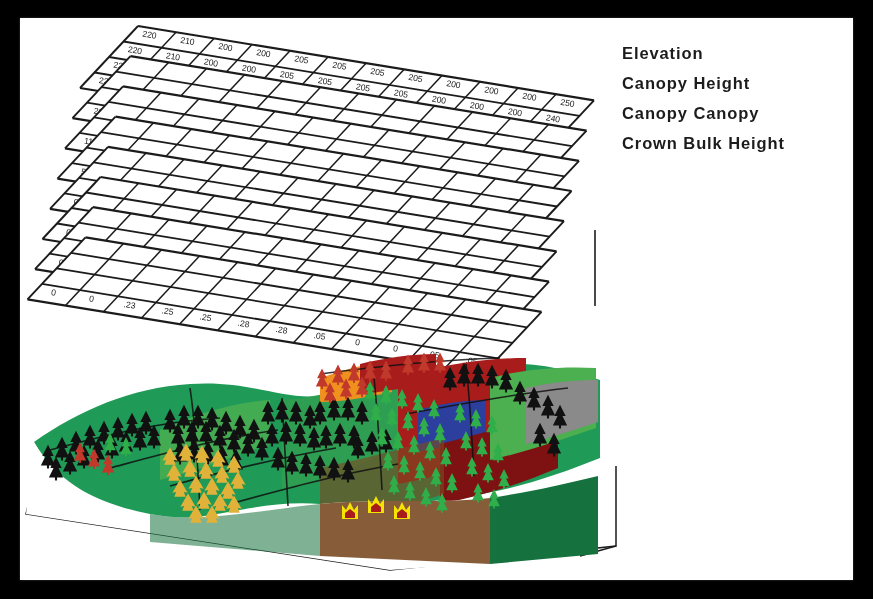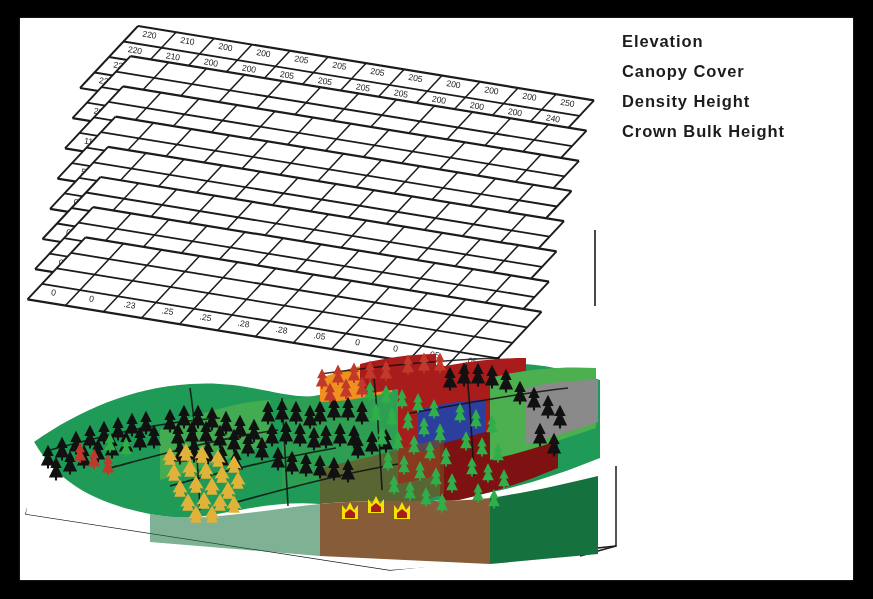--- a/index.html
+++ b/index.html
@@ -6,21 +6,21 @@
   body{width:873px;height:599px;overflow:hidden;font-family:"Liberation Sans",sans-serif;}
 
   #frame{position:absolute;left:0;top:0;width:873px;height:599px;background:#000;}
   #slide{position:absolute;left:20px;top:18px;width:833px;height:562px;background:#fff;
          box-shadow:0 0 2px rgba(255,255,255,.25);overflow:hidden;}
 
   
   #stack{position:absolute;left:0;top:0;width:640px;height:380px;}
 
   
-  #labels{position:absolute;left:602px;top:8px;width:240px;}
+  #labels{position:absolute;left:602px;top:20px;width:240px;}
   .lab{font-size:16.5px;font-weight:bold;color:#1c1c1c;letter-spacing:.9px;
        line-height:1;height:30px;display:flex;align-items:center;white-space:nowrap;}
 
   
   #land{position:absolute;left:0;top:300px;width:640px;height:262px;}
   svg{display:block;overflow:visible;}
 </style>
 </head>
 <body>
 
@@ -328,22 +328,22 @@
             <text x="375.025" y="333.325" text-anchor="middle" font-family="&quot;Liberation Sans&quot;, sans-serif" font-size="8.6" fill="#1a1a1a" transform="rotate(9.5 375.025 333.325)">0</text>
             <text x="413.025" y="339.525" text-anchor="middle" font-family="&quot;Liberation Sans&quot;, sans-serif" font-size="8.6" fill="#1a1a1a" transform="rotate(9.5 413.025 339.525)">.05</text>
             <text x="451.025" y="345.72499999999997" text-anchor="middle" font-family="&quot;Liberation Sans&quot;, sans-serif" font-size="8.6" fill="#1a1a1a" transform="rotate(9.5 451.025 345.72499999999997)">.05</text>
           </g>
           <polyline points="575,212 575,288" fill="none" stroke="#1b1b1b" stroke-width="1.6"></polyline>
         </svg>
     </div>
 
     <div id="labels">
       <div class="lab">Elevation</div>
-      <div class="lab">Canopy Cover</div>
-      <div class="lab">Density Height</div>
+      <div class="lab">Canopy Height</div>
+      <div class="lab">Canopy Canopy</div>
       <div class="lab">Crown Bulk Height</div>
     </div>
 
     <div id="land">
       <svg id="land-svg" width="640" height="262" viewBox="0 0 640 262">
           <g>
             <polyline points="12,172 6,196 370,252 596,228 596,148" fill="none" stroke="#1b1b1b" stroke-width="1.5"></polyline>
             <polyline points="12,172 150,122" fill="none" stroke="#1b1b1b" stroke-width="1.4"></polyline>
             <polyline points="596,228 560,238" fill="none" stroke="#1b1b1b" stroke-width="1.4"></polyline>
           </g>

